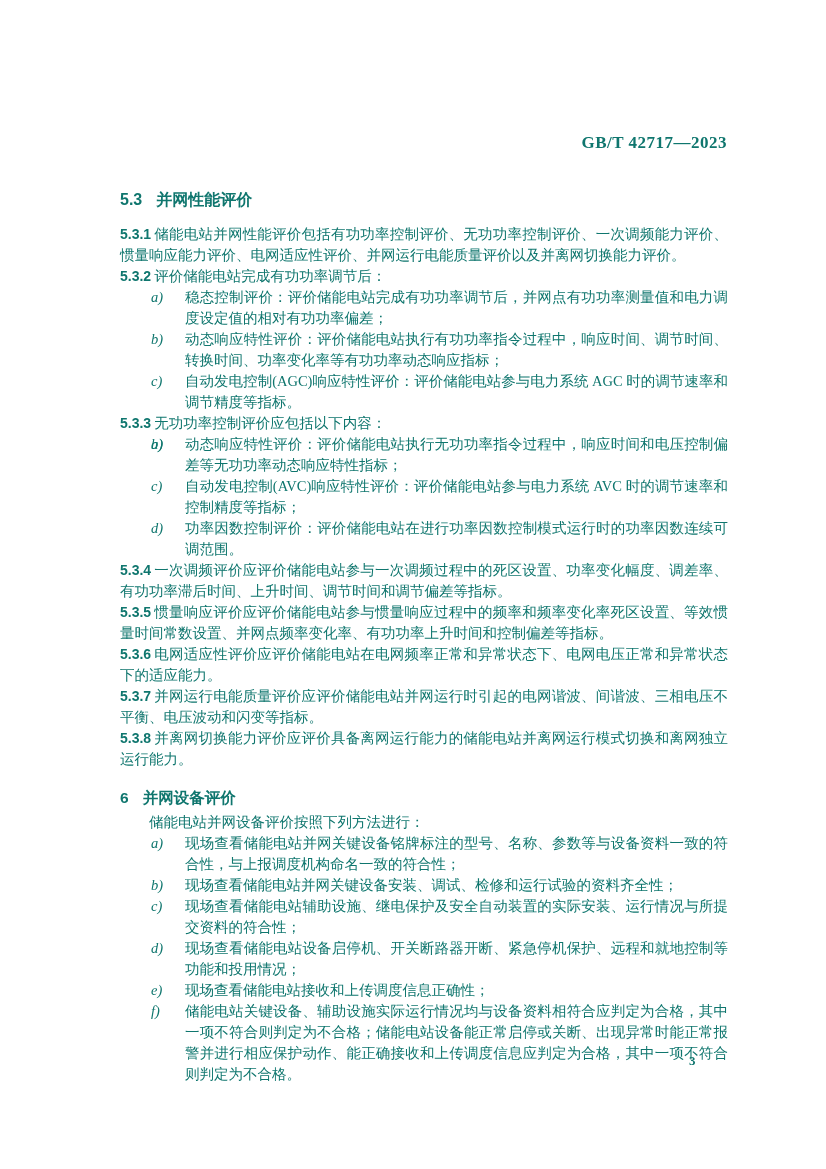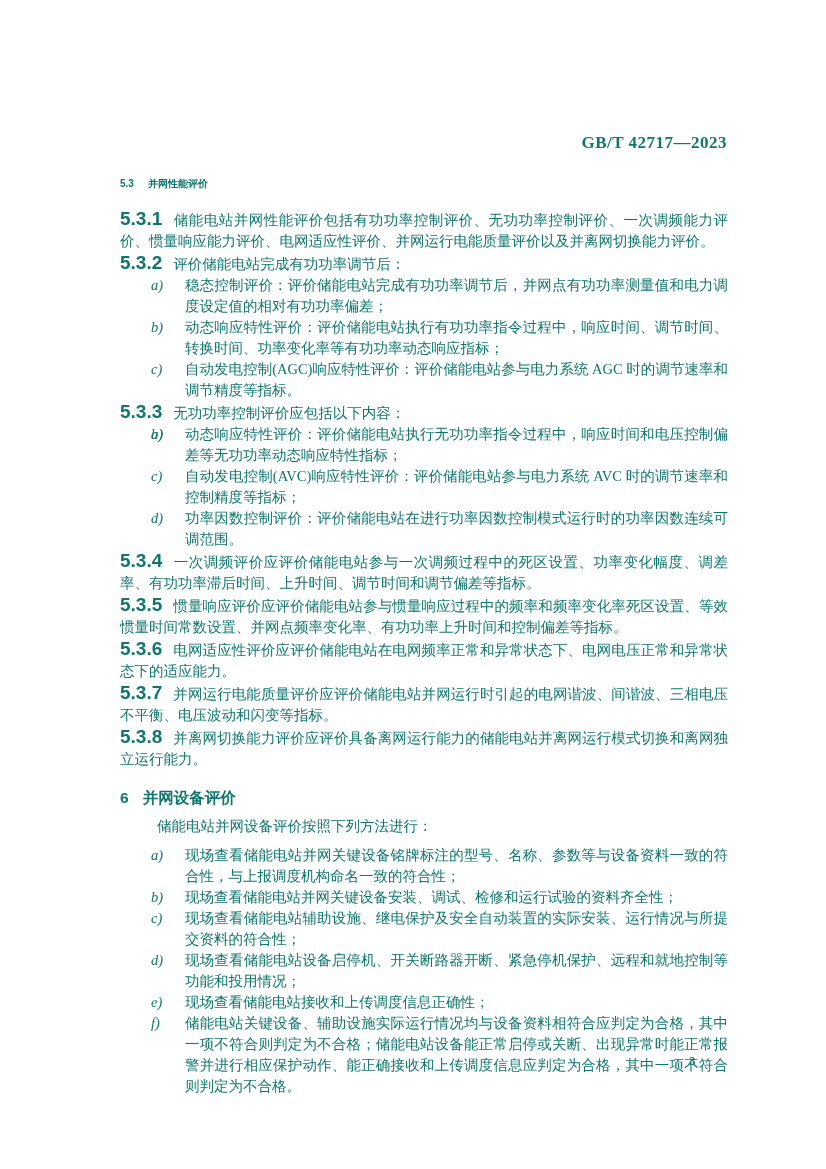--- a/index.html
+++ b/index.html
@@ -20,61 +20,61 @@
     font-size:17px;
     letter-spacing:0.5px;
   }
   .content{
     position:absolute;
     left:120px;top:174px;
     width:608px;
   }
   h2.section-heading{
     font-family:"Liberation Sans","DejaVu Sans",sans-serif;
-    font-size:10px;
+    font-size:16px;
     font-weight:bold;
-    margin:0 0 14px 0;
+    margin:16px 0 14px 0;
     line-height:20px;
   }
   h2.section-heading .h-num{margin-right:14px;}
   h2.chapter-heading{
     font-family:"Liberation Sans","DejaVu Sans",sans-serif;
     font-size:15.5px;
     font-weight:bold;
     margin:18px 0 4px 0;
     line-height:20px;
   }
   h2.chapter-heading .h-num{margin-right:14px;}
   p.clause{
     margin:0;
     font-size:14.5px;
     line-height:21px;
     text-align:justify;
   }
   .cnum{
     font-family:"Liberation Sans","DejaVu Sans",sans-serif;
     font-weight:bold;
-    font-size:19px;
-    margin-right:11px;
+    font-size:14px;
+    margin-right:3px;
   }
   .item{
     position:relative;
     padding-left:65px;
     font-size:14.5px;
     line-height:21px;
     text-align:justify;
   }
   .marker{
     position:absolute;
     left:31px;
     font-style:italic;
     font-size:14.5px;
   }
   p.intro{
-    margin:8px;
+    margin:0;
     font-size:14.5px;
     line-height:21px;
     text-indent:2em;
     text-align:justify;
   }
   .page-number{
     position:absolute;
     top:1053px;left:689px;
     font-size:13px;
     font-weight:bold;

